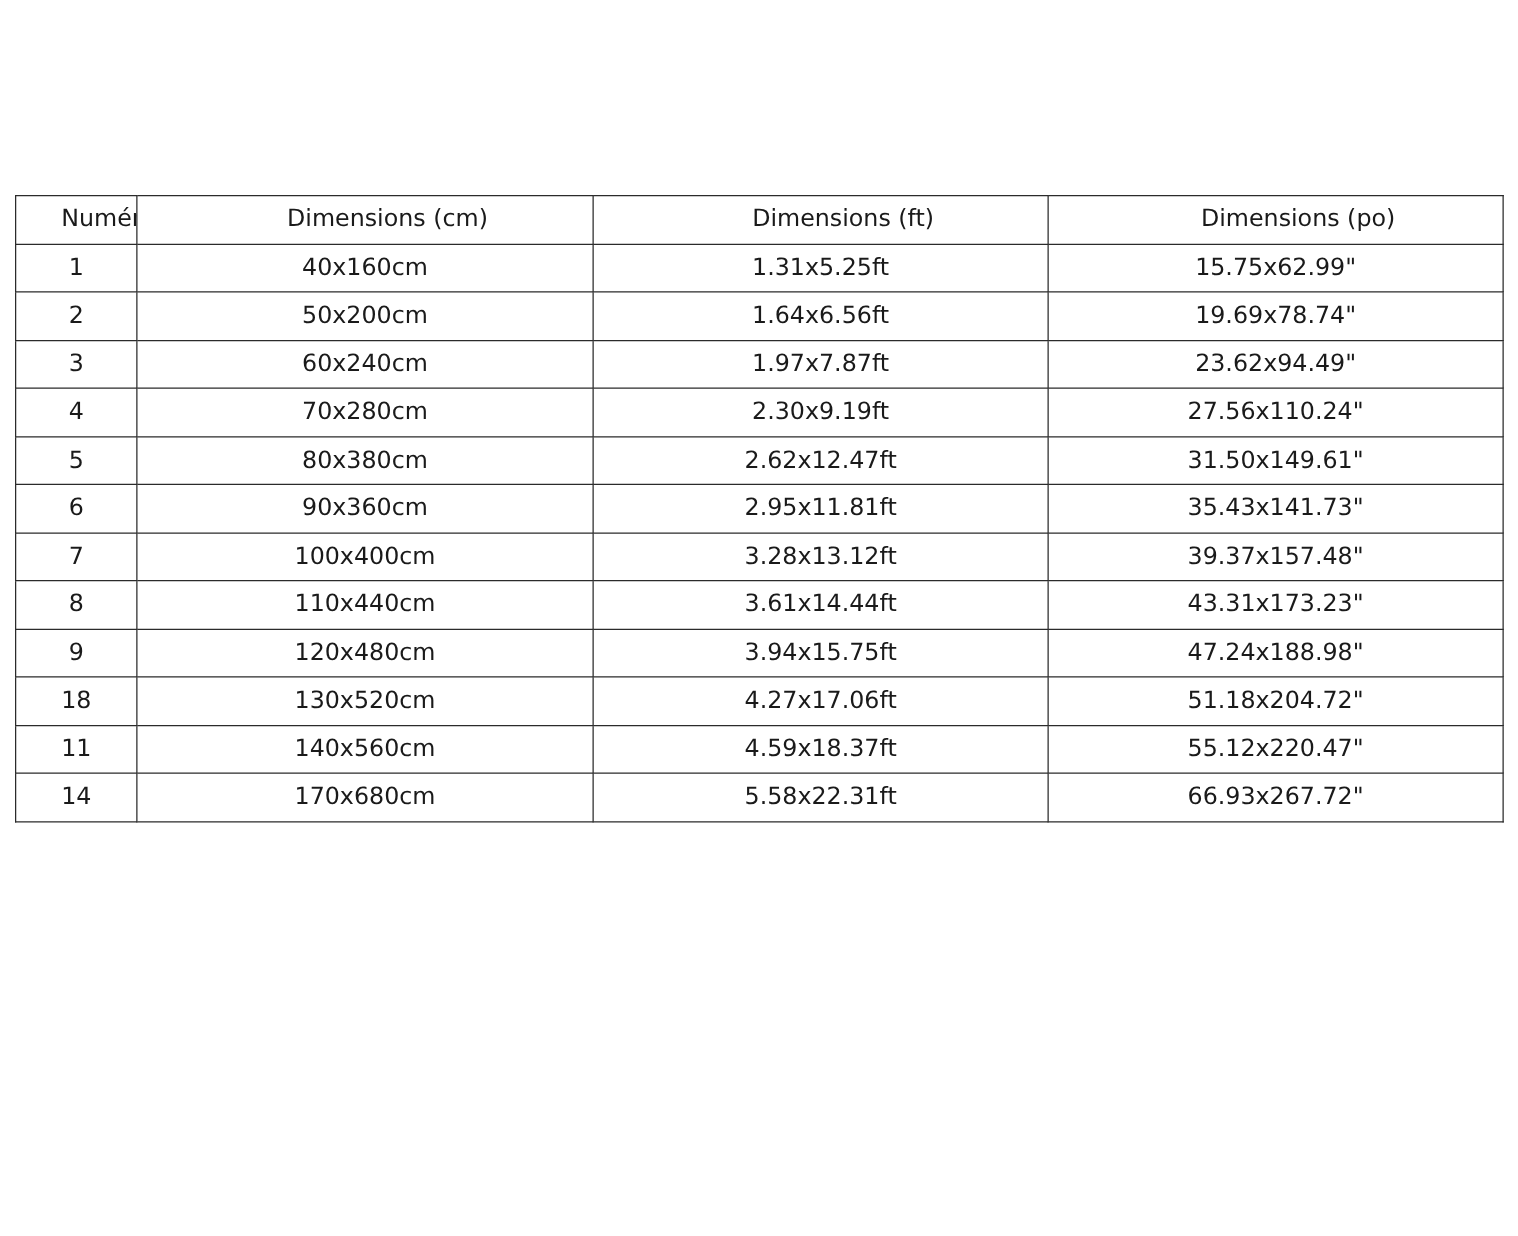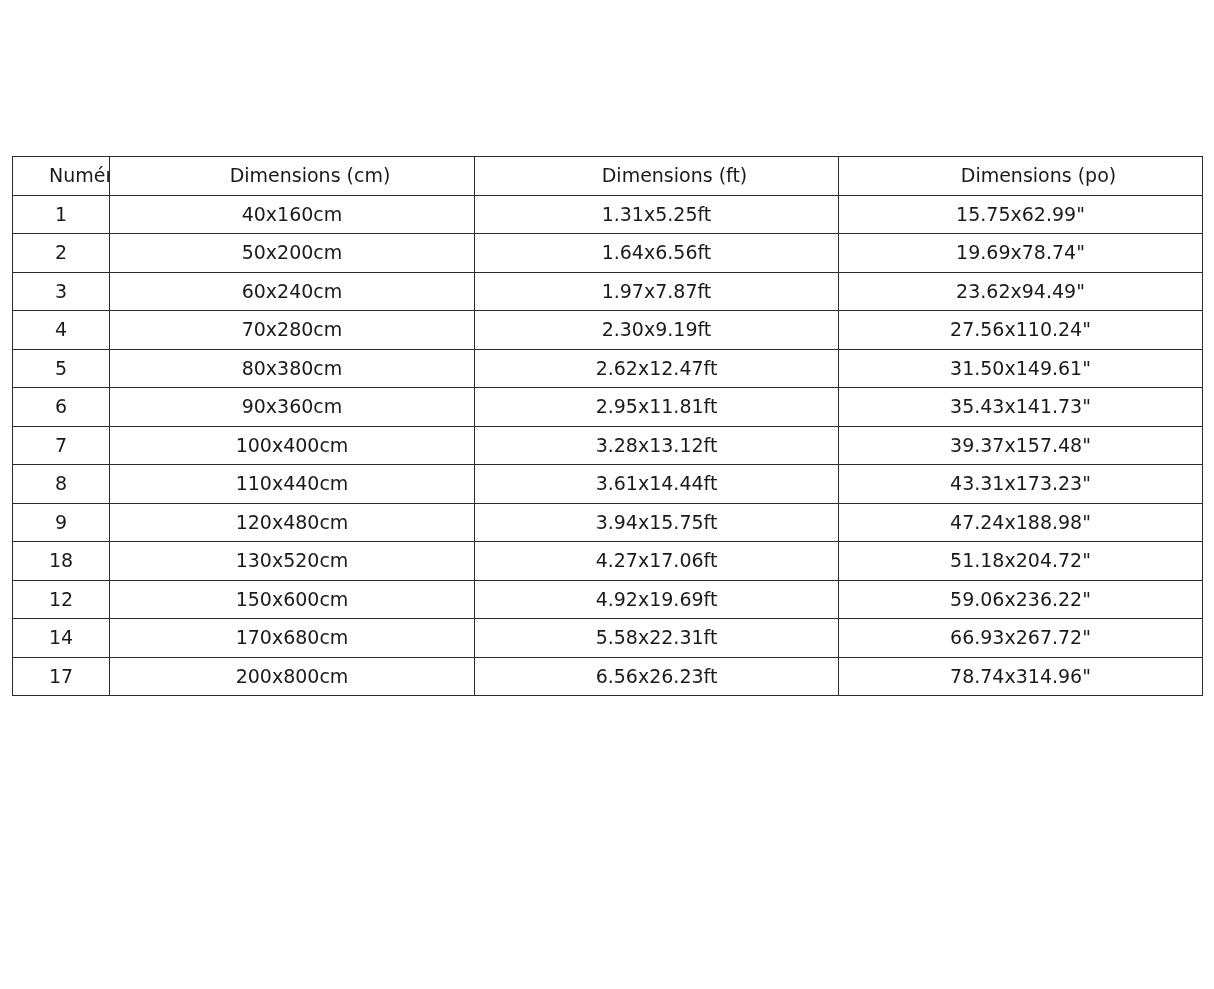--- a/index.html
+++ b/index.html
@@ -121,32 +121,26 @@
         <td>3.94x15.75ft</td>
         <td>47.24x188.98"</td>
       </tr>
       <tr>
         <td>18</td>
         <td>130x520cm</td>
         <td>4.27x17.06ft</td>
         <td>51.18x204.72"</td>
       </tr>
       <tr>
-        <td>12</td>
-        <td>150x600cm</td>
-        <td>4.92x19.69ft</td>
-        <td>59.06x236.22"</td>
+        <td>11</td>
+        <td>140x560cm</td>
+        <td>4.59x18.37ft</td>
+        <td>55.12x220.47"</td>
       </tr>
       <tr>
         <td>14</td>
         <td>170x680cm</td>
         <td>5.58x22.31ft</td>
         <td>66.93x267.72"</td>
       </tr>
-      <tr>
-        <td>17</td>
-        <td>200x800cm</td>
-        <td>6.56x26.23ft</td>
-        <td>78.74x314.96"</td>
-      </tr>
     </tbody>
   </table>
 </div>
 
 </body></html>

